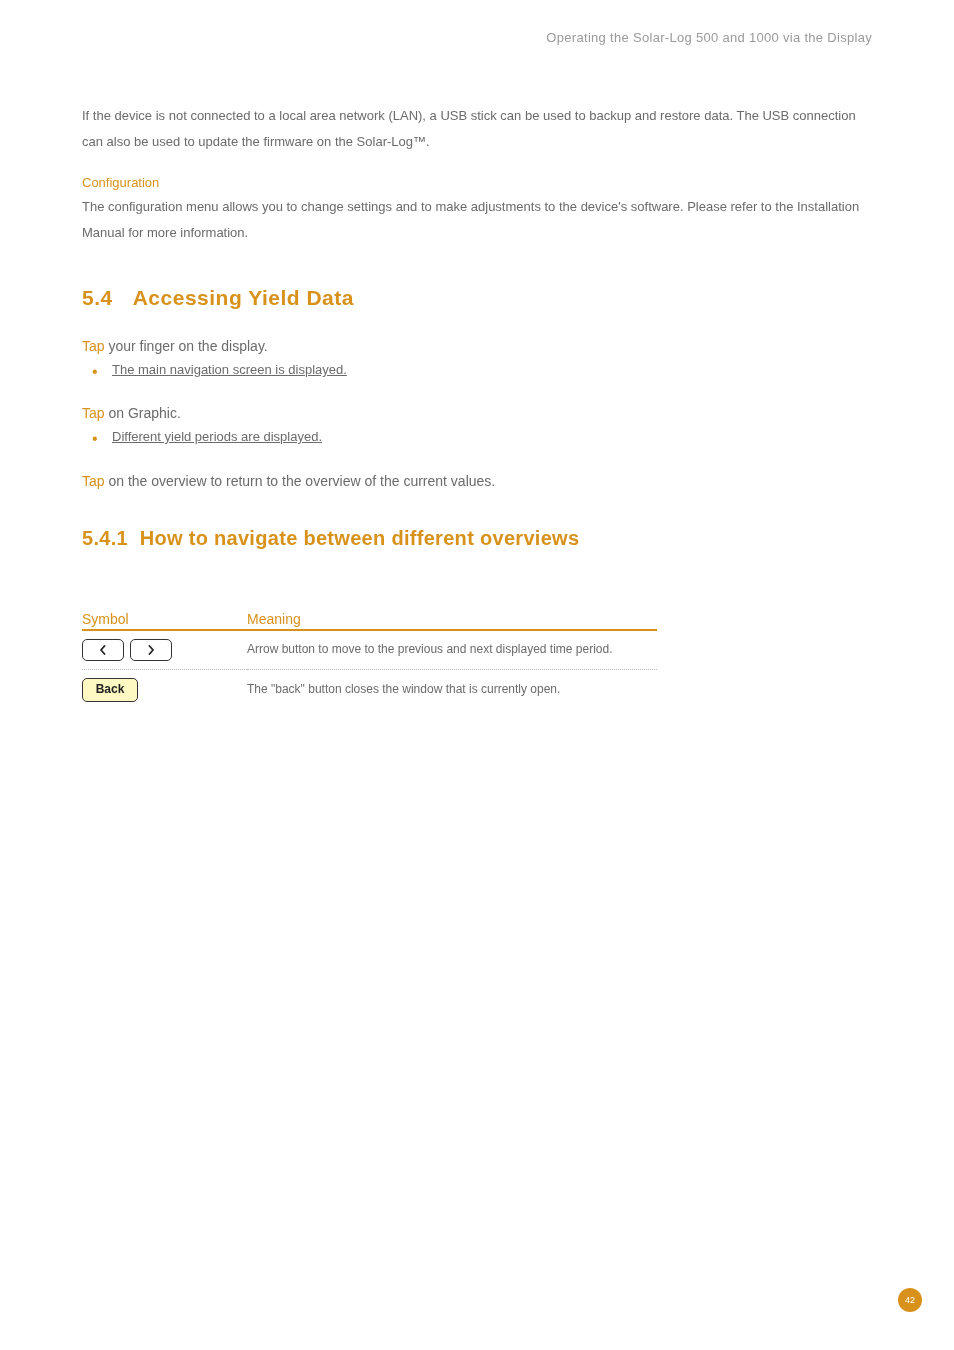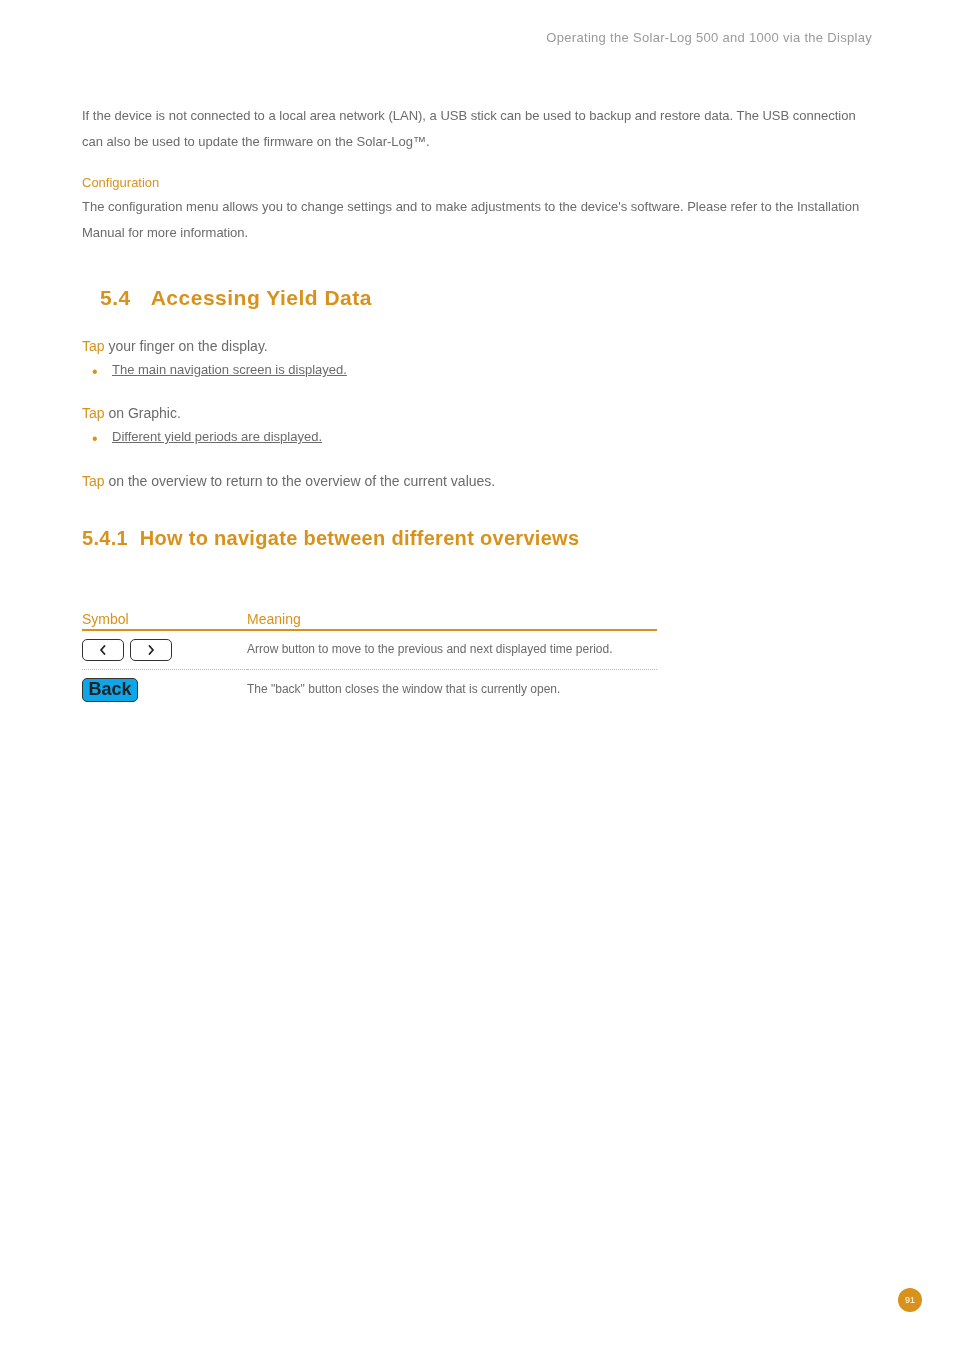--- a/index.html
+++ b/index.html
@@ -35,21 +35,20 @@
       font-size: 13px;
       color: #d8921c;
       margin-bottom: 4px;
     }
     .section-heading {
       color: #d8921c;
       font-size: 21px;
       letter-spacing: 0.5px;
       margin-top: 40px;
       margin-bottom: 28px;
-      margin-left: 18px;
     }
     .section-num {
       display: inline-block;
       margin-right: 20px;
     }
     .subsection-heading {
       color: #d8921c;
       font-size: 20px;
       letter-spacing: 0.3px;
       margin-top: 38px;
@@ -125,25 +124,25 @@
     }
     .arrow-btn svg {
       width: 10px;
       height: 10px;
     }
     .back-btn {
       width: 56px;
       height: 24px;
       border: 1.5px solid #333;
       border-radius: 5px;
-      background: #0ea5e9;
+      background: #fef9c3;
       display: inline-flex;
       align-items: center;
       justify-content: center;
-      font-size: 18px;
+      font-size: 12px;
       color: #222;
       font-weight: bold;
       font-family: Arial, sans-serif;
     }
     .page-number {
       position: absolute;
       bottom: 38px;
       right: 32px;
       width: 24px;
       height: 24px;
@@ -222,13 +221,13 @@
         <td>
           <span class="back-btn">Back</span>
         </td>
         <td>The "back" button closes the window that is currently open.</td>
       </tr>
     </tbody>
   </table>
 
 </div>
 
-<div class="page-number">91</div>
+<div class="page-number">42</div>
 
 </body></html>

